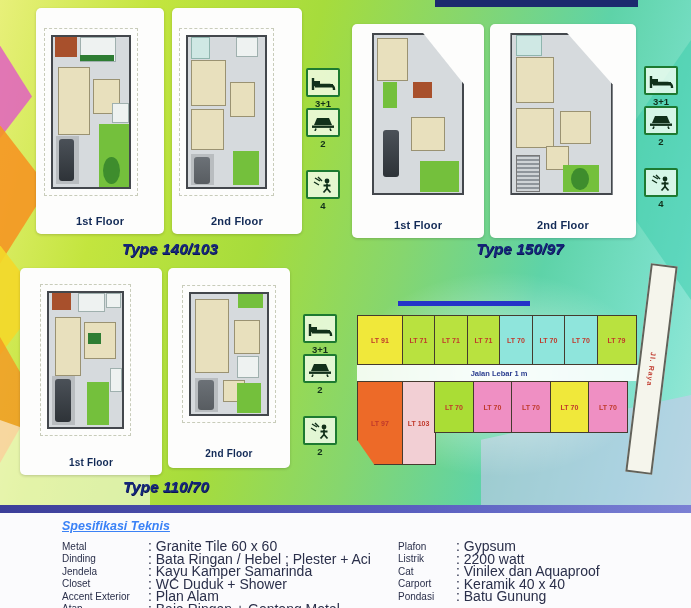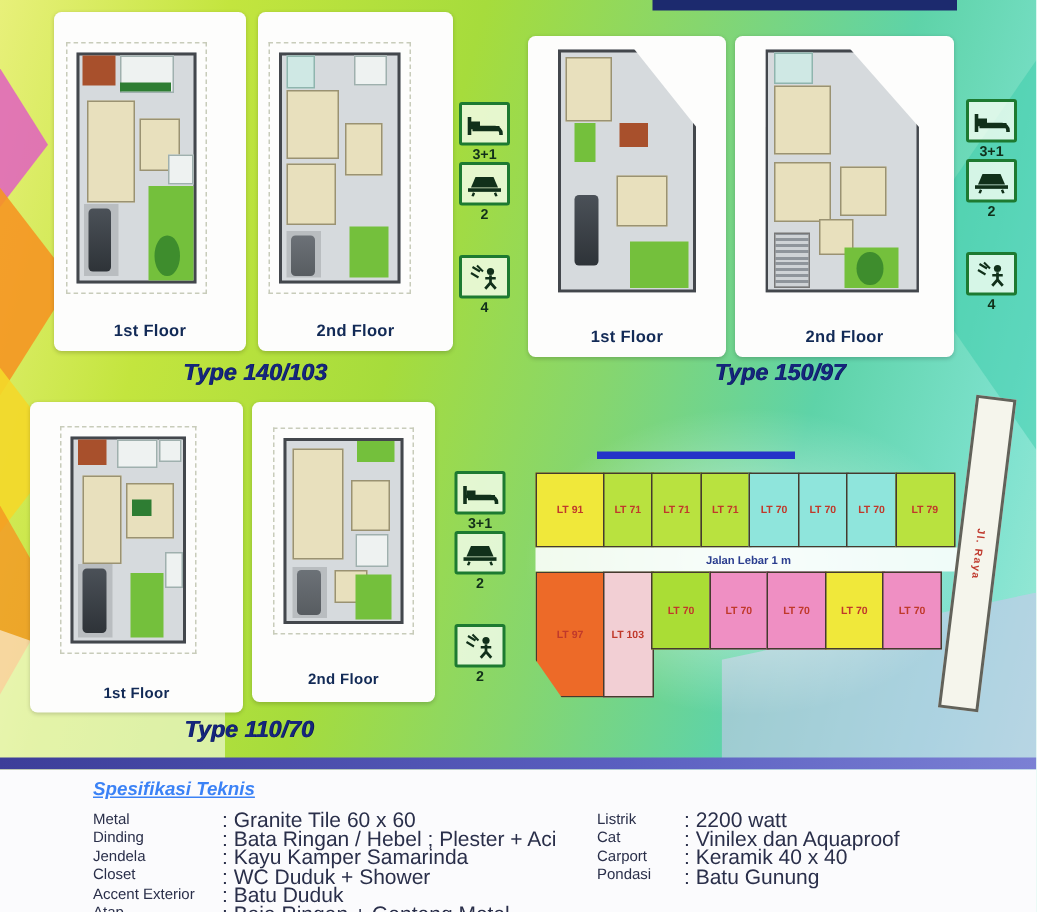--- a/index.html
+++ b/index.html
@@ -392,29 +392,33 @@
       <div class="spec-row">
           <span class="lab">Jendela</span>
           <span class="val">: Kayu Kamper Samarinda</span>
         </div>
       <div class="spec-row">
           <span class="lab">Closet</span>
           <span class="val">: WC Duduk + Shower</span>
         </div>
       <div class="spec-row">
           <span class="lab">Accent Exterior</span>
-          <span class="val">: Batu Duduk</span>
+          <span class="val">: Plan Alam</span>
         </div>
       <div class="spec-row">
           <span class="lab">Atap</span>
           <span class="val">: Baja Ringan + Genteng Metal</span>
         </div>
     </div>
     <div class="spec-col right">
       <div class="spec-row">
+          <span class="lab">Plafon</span>
+          <span class="val">: Gypsum</span>
+        </div>
+      <div class="spec-row">
           <span class="lab">Listrik</span>
           <span class="val">: 2200 watt</span>
         </div>
       <div class="spec-row">
           <span class="lab">Cat</span>
           <span class="val">: Vinilex dan Aquaproof</span>
         </div>
       <div class="spec-row">
           <span class="lab">Carport</span>
           <span class="val">: Keramik 40 x 40</span>

